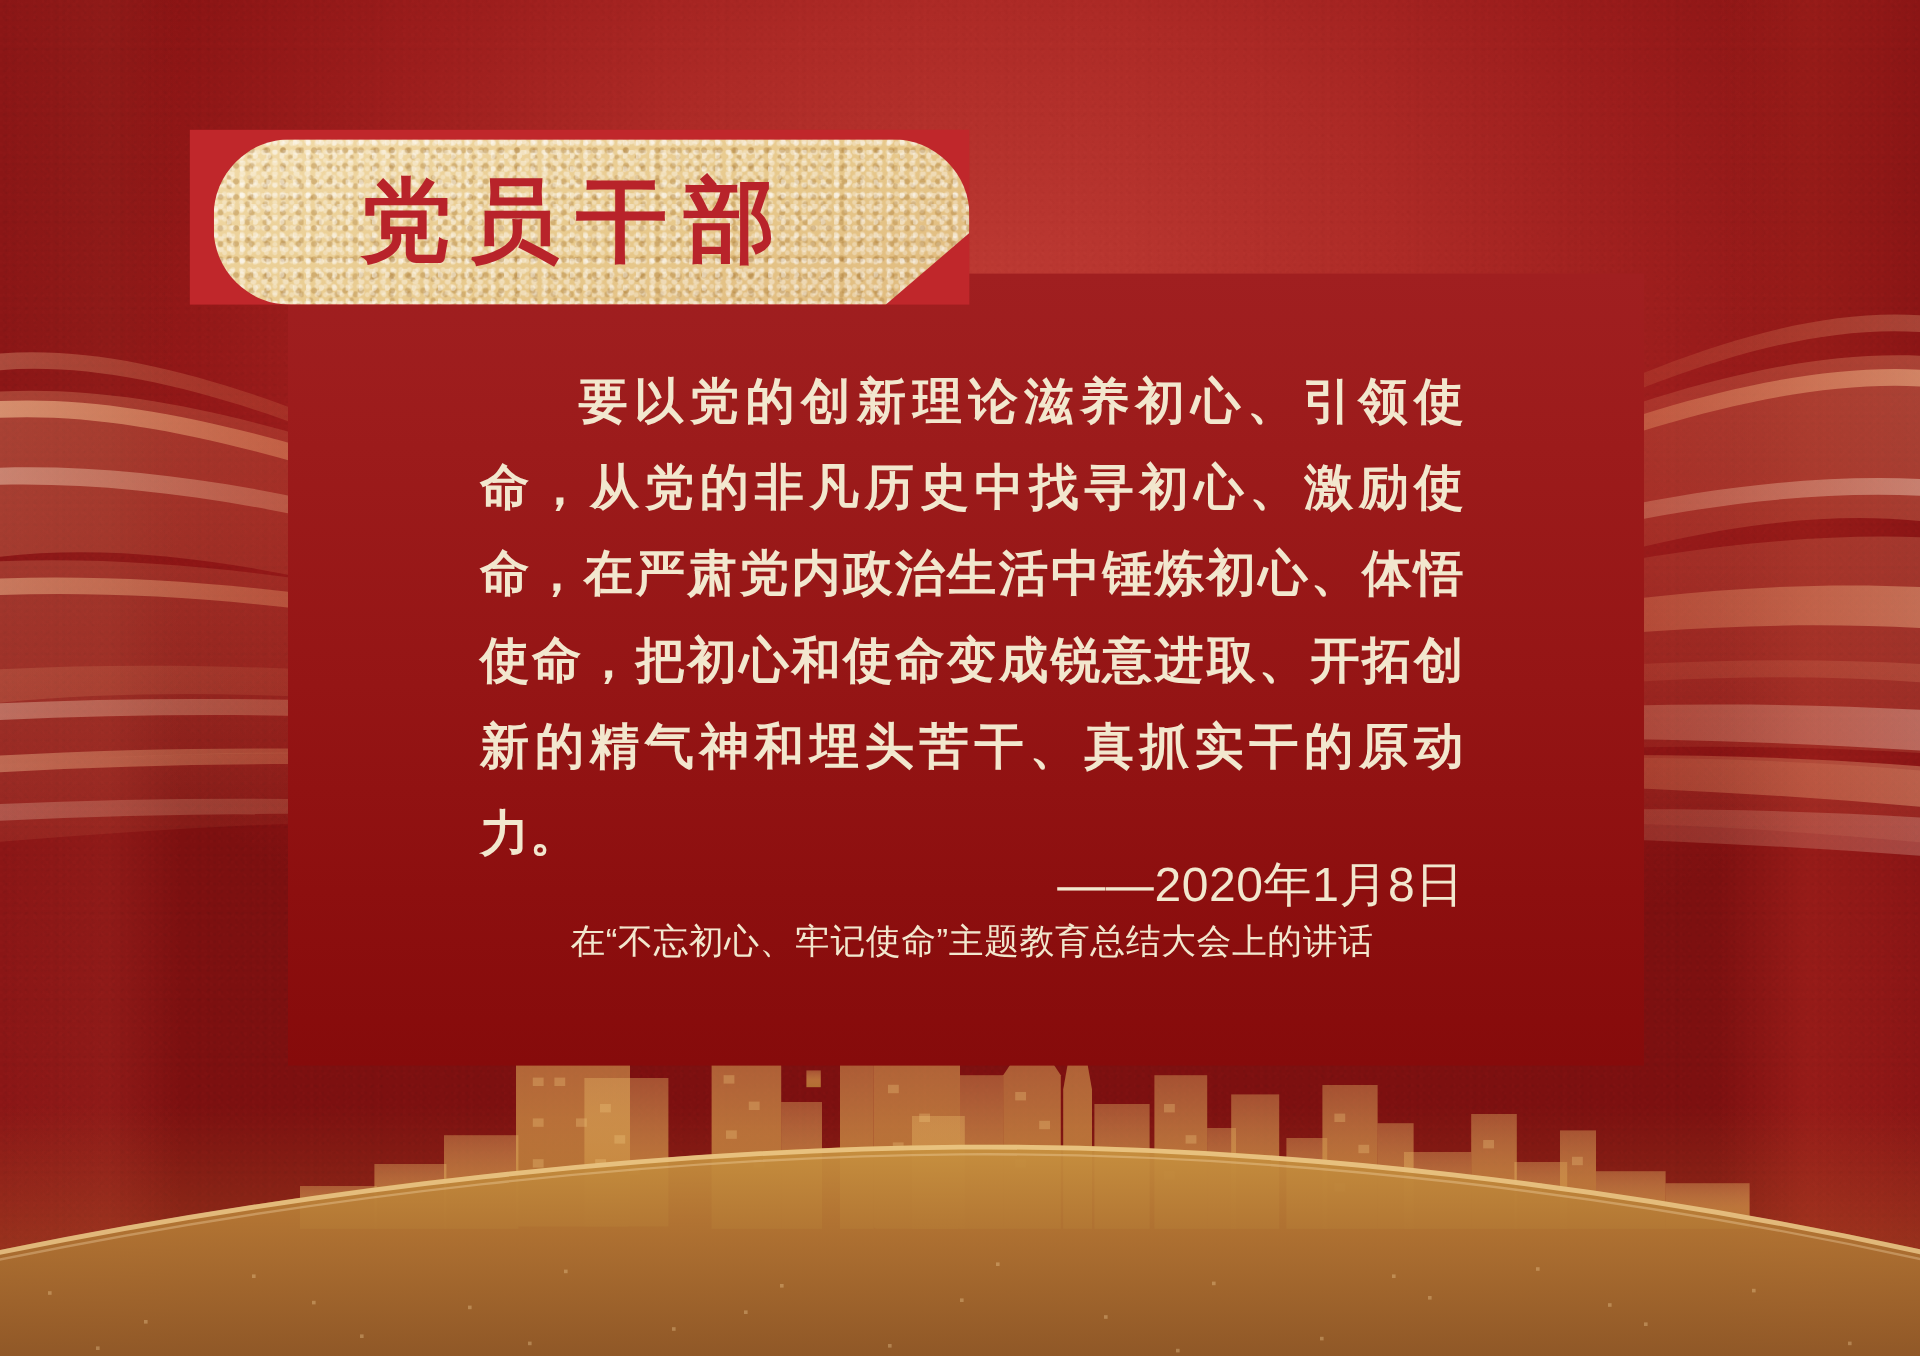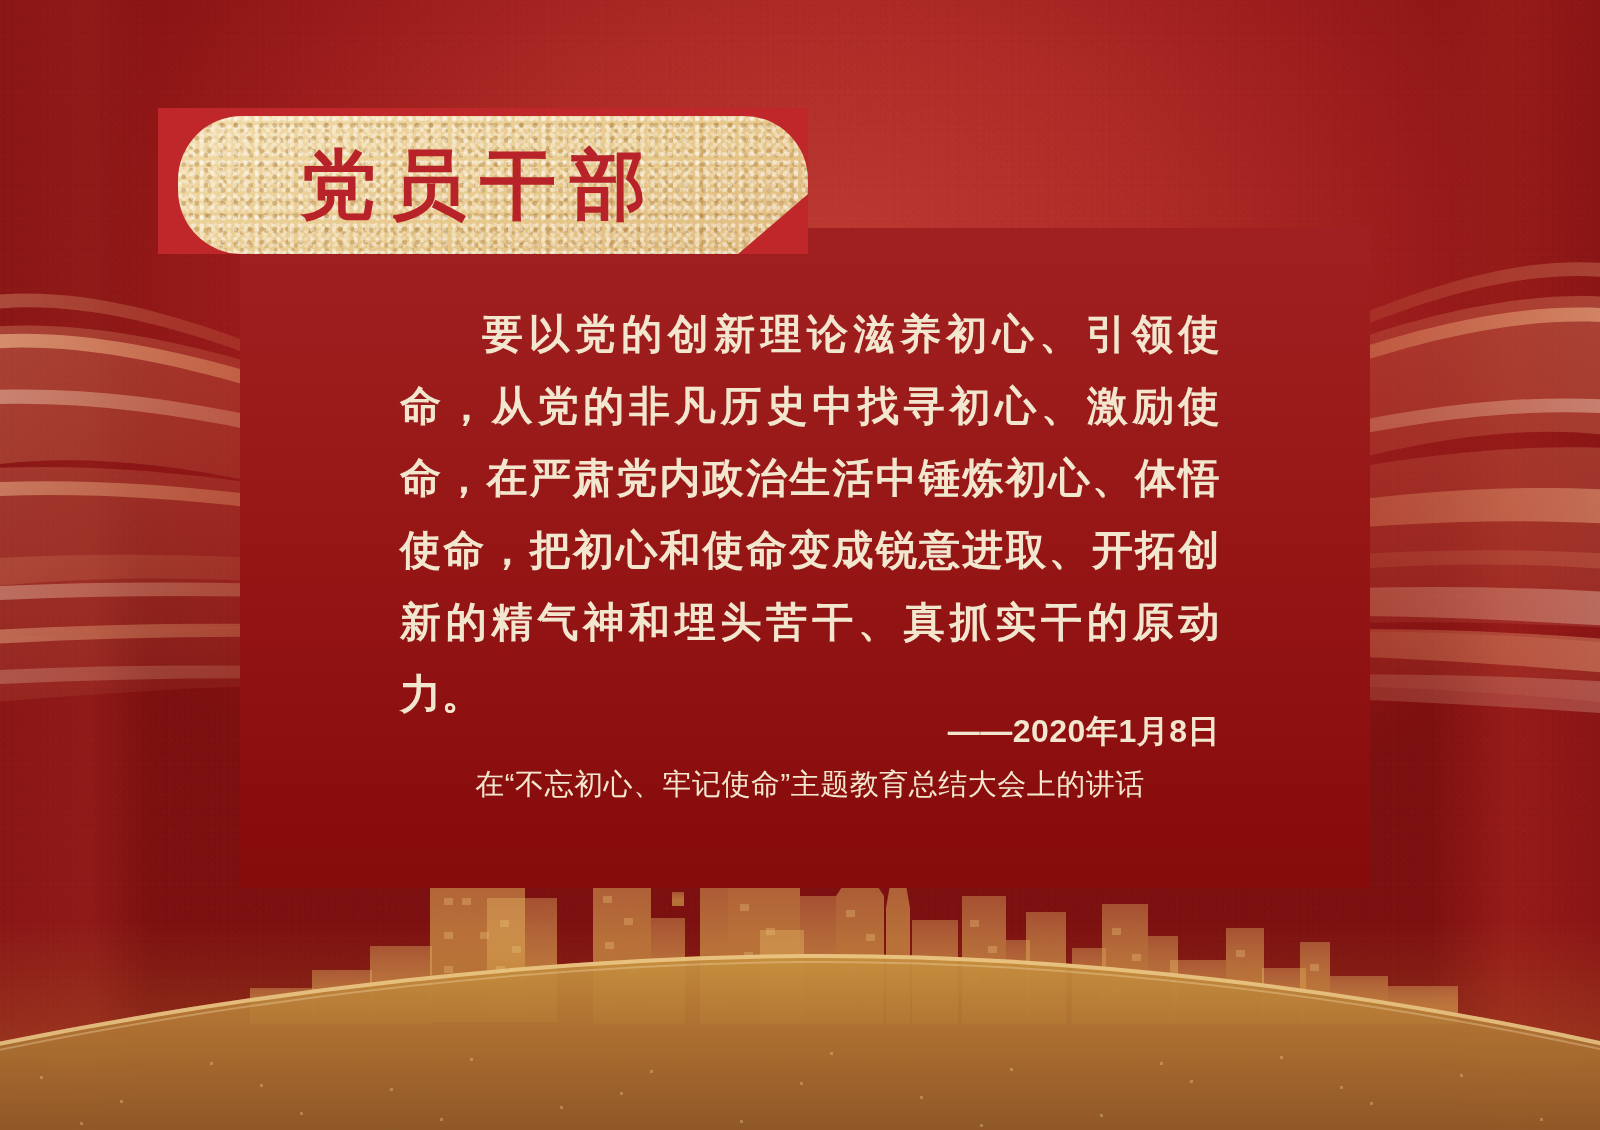--- a/index.html
+++ b/index.html
@@ -116,22 +116,22 @@
     line-height:72px;
     letter-spacing:.5px;
     text-indent:82px;
     text-align:justify;
     text-align-last:left;
   }
 
   .cite-date {
     position:absolute; right:150px; top:482px;
     color:#f2e7ce;
-    font-size:32px;
-    font-weight:bold;
+    font-size:40px;
+    font-weight:normal;
     letter-spacing:.5px;
     white-space:nowrap;
   }
   .cite-source {
     position:absolute; left:0; right:0; top:537px;
     text-align:center;
     padding-left:10px;
     color:#f2e7ce;
     font-size:29px;
     font-weight:normal;

